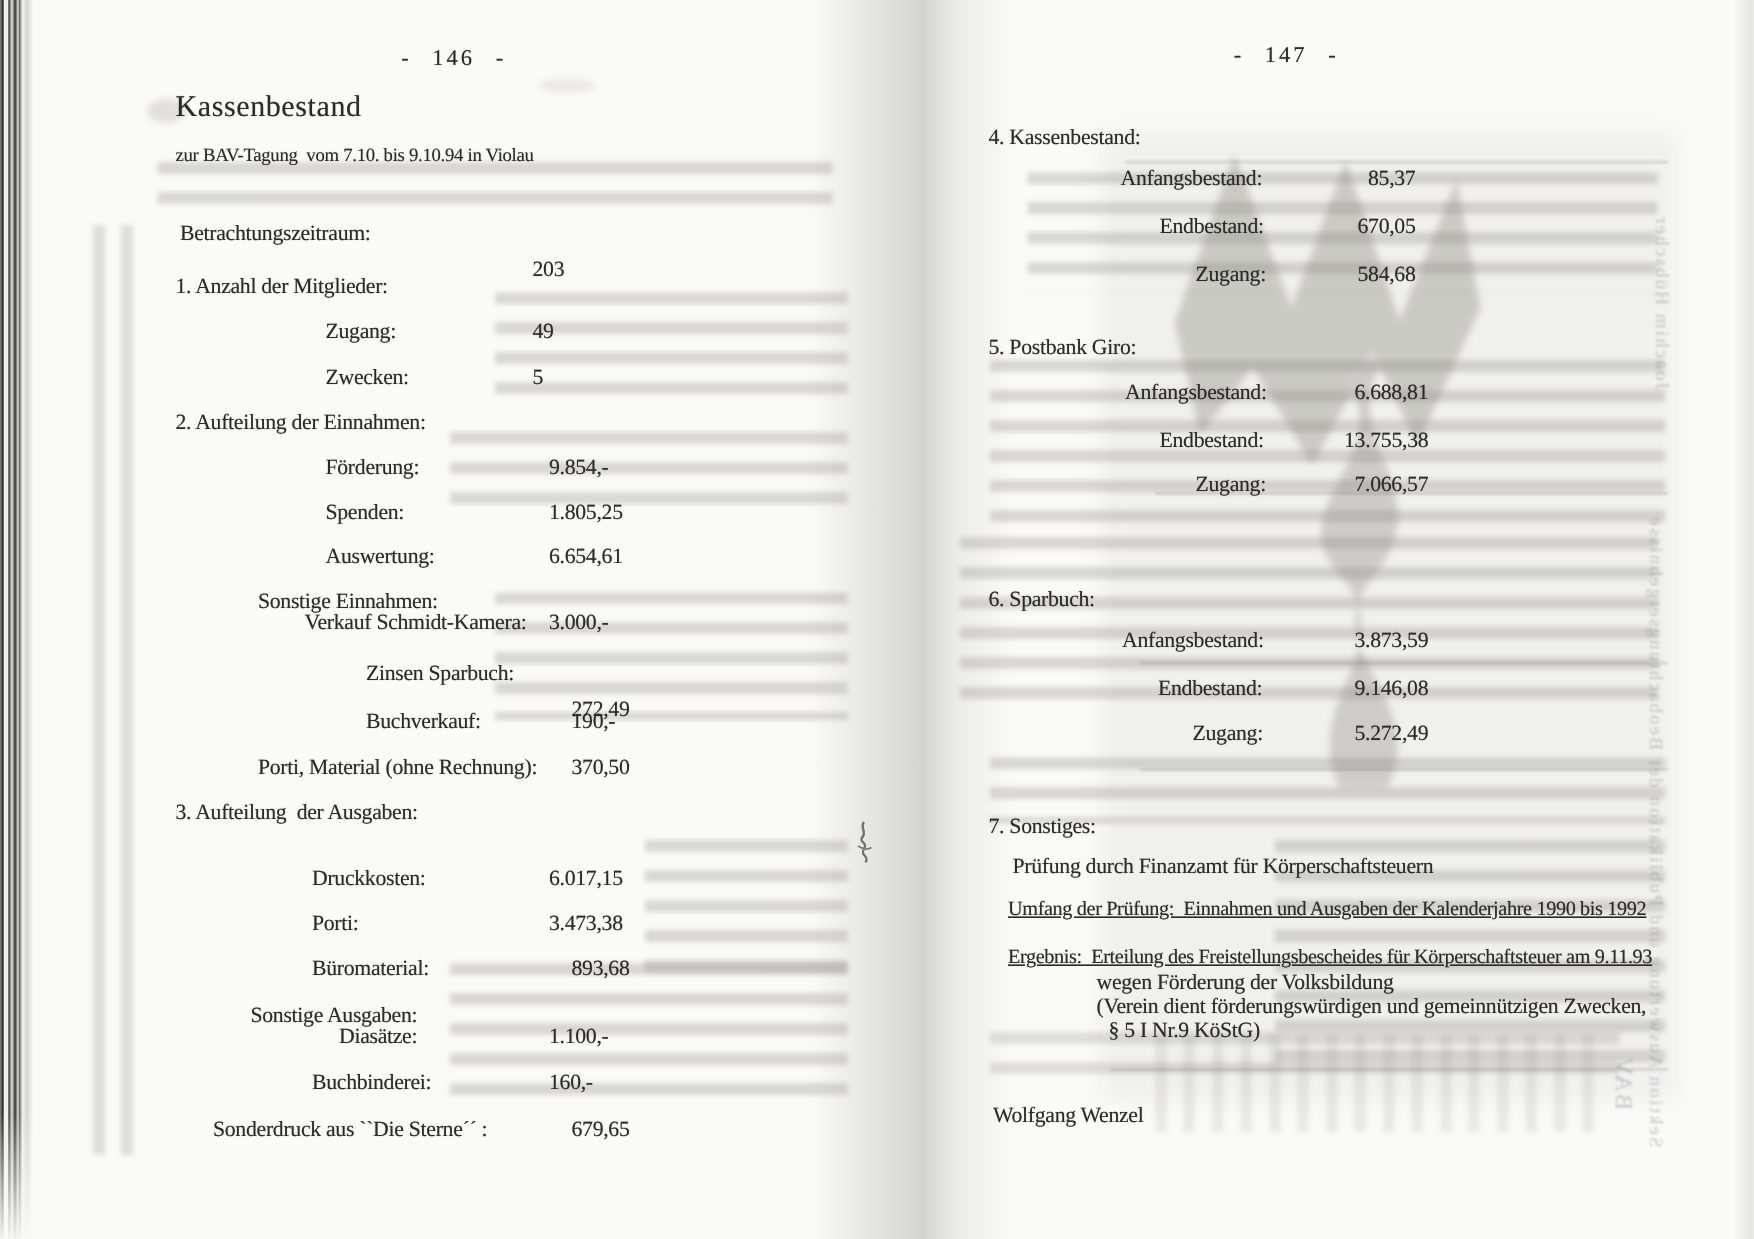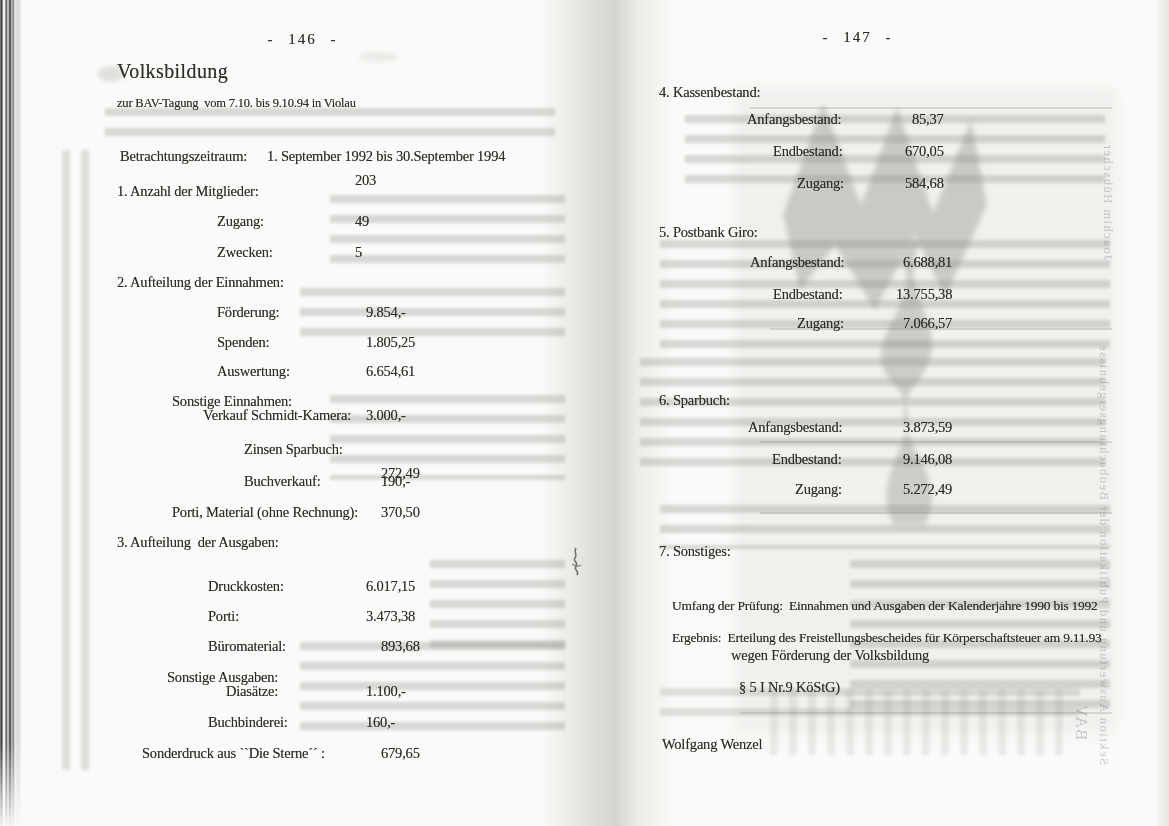--- a/index.html
+++ b/index.html
@@ -9,21 +9,21 @@
     font-family:"Liberation Serif", serif;
   }
   .ln{
     position:absolute;white-space:pre;
     font-size:14.5px;line-height:1.15;letter-spacing:-0.2px;
     color:#2b2b28;text-shadow:0 0 .6px rgba(43,43,40,.5);
   }
   .title{font-size:20px;letter-spacing:.4px;}
   .sub{font-size:12.5px;}
   .pc{text-align:center;letter-spacing:2px;word-spacing:8px;font-size:15px;}
-  .long{font-size:13.5px;letter-spacing:-0.25px;}
+  .long{font-size:13.5px;letter-spacing:-0.25px;text-decoration:underline;}
   
   .gp{position:absolute;background:repeating-linear-gradient(180deg, rgba(138,136,131,.30) 0 8px, rgba(0,0,0,0) 8px 20px);filter:blur(1.6px);}
   .gv{position:absolute;background:repeating-linear-gradient(90deg, rgba(142,140,136,.26) 0 8px, rgba(0,0,0,0) 8px 19px);filter:blur(1.6px);}
   .gh{position:absolute;height:2px;background:rgba(118,118,112,.22);filter:blur(.7px);}
   .gt{
     position:absolute;writing-mode:vertical-rl;transform:rotate(180deg) scaleX(-1);
     font-size:12.5px;color:rgba(118,120,128,.38);filter:blur(.7px);
     letter-spacing:1.5px;white-space:pre;
   }
   .gutter{
@@ -87,25 +87,24 @@
   <div class="gt" style="left:1072px;top:650px;height:90px;font-size:16px">BAV</div>
 
   <div class="smudge" style="left:98px;top:66px;width:26px;height:16px"></div>
   <div class="smudge" style="left:358px;top:52px;width:40px;height:10px;opacity:.6"></div>
   <svg class="squig" width="16" height="34" viewBox="0 0 16 34">
     <path d="M8 2 C5 6 10 8 7 12 C4 16 11 15 8 20 C5 25 12 24 9 29" stroke="#4a4a46" stroke-width="1.6" fill="none"></path>
     <path d="M4 18 C7 20 10 21 13 19" stroke="#5a5a55" stroke-width="1.2" fill="none"></path>
   </svg>
 
   <div class="ln pc" style="left:240px;top:31px;width:125px">- 146 -</div>
-  <div class="ln title" style="left:117px;top:60px">Volksbildung</div>
+  <div class="ln title" style="left:117px;top:60px">Kassenbestand</div>
   <div class="ln sub" style="left:117px;top:96px">zur BAV-Tagung  vom 7.10. bis 9.10.94 in Violau</div>
 
   <div class="ln" style="left:120px;top:148px">Betrachtungszeitraum:</div>
-  <div class="ln" style="left:267px;top:148px">1. September 1992 bis 30.September 1994</div>
 
   <div class="ln" style="left:117px;top:183px">1. Anzahl der Mitglieder:</div>
   <div class="ln" style="left:355px;top:172px">203</div>
   <div class="ln" style="left:217px;top:213px">Zugang:</div>
   <div class="ln" style="left:355px;top:213px">49</div>
   <div class="ln" style="left:217px;top:244px">Zwecken:</div>
   <div class="ln" style="left:355px;top:244px">5</div>
 
   <div class="ln" style="left:117px;top:274px">2. Aufteilung der Einnahmen:</div>
   <div class="ln" style="left:217px;top:304px">Förderung:</div>
@@ -161,20 +160,22 @@
 
   <div class="ln" style="left:659px;top:392px">6. Sparbuch:</div>
   <div class="ln" style="left:748px;top:419px">Anfangsbestand:</div>
   <div class="ln" style="left:903px;top:419px">3.873,59</div>
   <div class="ln" style="left:772px;top:451px">Endbestand:</div>
   <div class="ln" style="left:903px;top:451px">9.146,08</div>
   <div class="ln" style="left:795px;top:481px">Zugang:</div>
   <div class="ln" style="left:903px;top:481px">5.272,49</div>
 
   <div class="ln" style="left:659px;top:543px">7. Sonstiges:</div>
+  <div class="ln" style="left:675px;top:570px">Prüfung durch Finanzamt für Körperschaftsteuern</div>
   <div class="ln long" style="left:672px;top:598px">Umfang der Prüfung:  Einnahmen und Ausgaben der Kalenderjahre 1990 bis 1992</div>
   <div class="ln long" style="left:672px;top:630px">Ergebnis:  Erteilung des Freistellungsbescheides für Körperschaftsteuer am 9.11.93</div>
   <div class="ln" style="left:731px;top:647px">wegen Förderung der Volksbildung</div>
+  <div class="ln" style="left:731px;top:663px">(Verein dient förderungswürdigen und gemeinnützigen Zwecken,</div>
   <div class="ln" style="left:739px;top:679px">§ 5 I Nr.9 KöStG)</div>
 
   <div class="ln" style="left:662px;top:736px">Wolfgang Wenzel</div>
 
 </div>
 
 </body></html>

